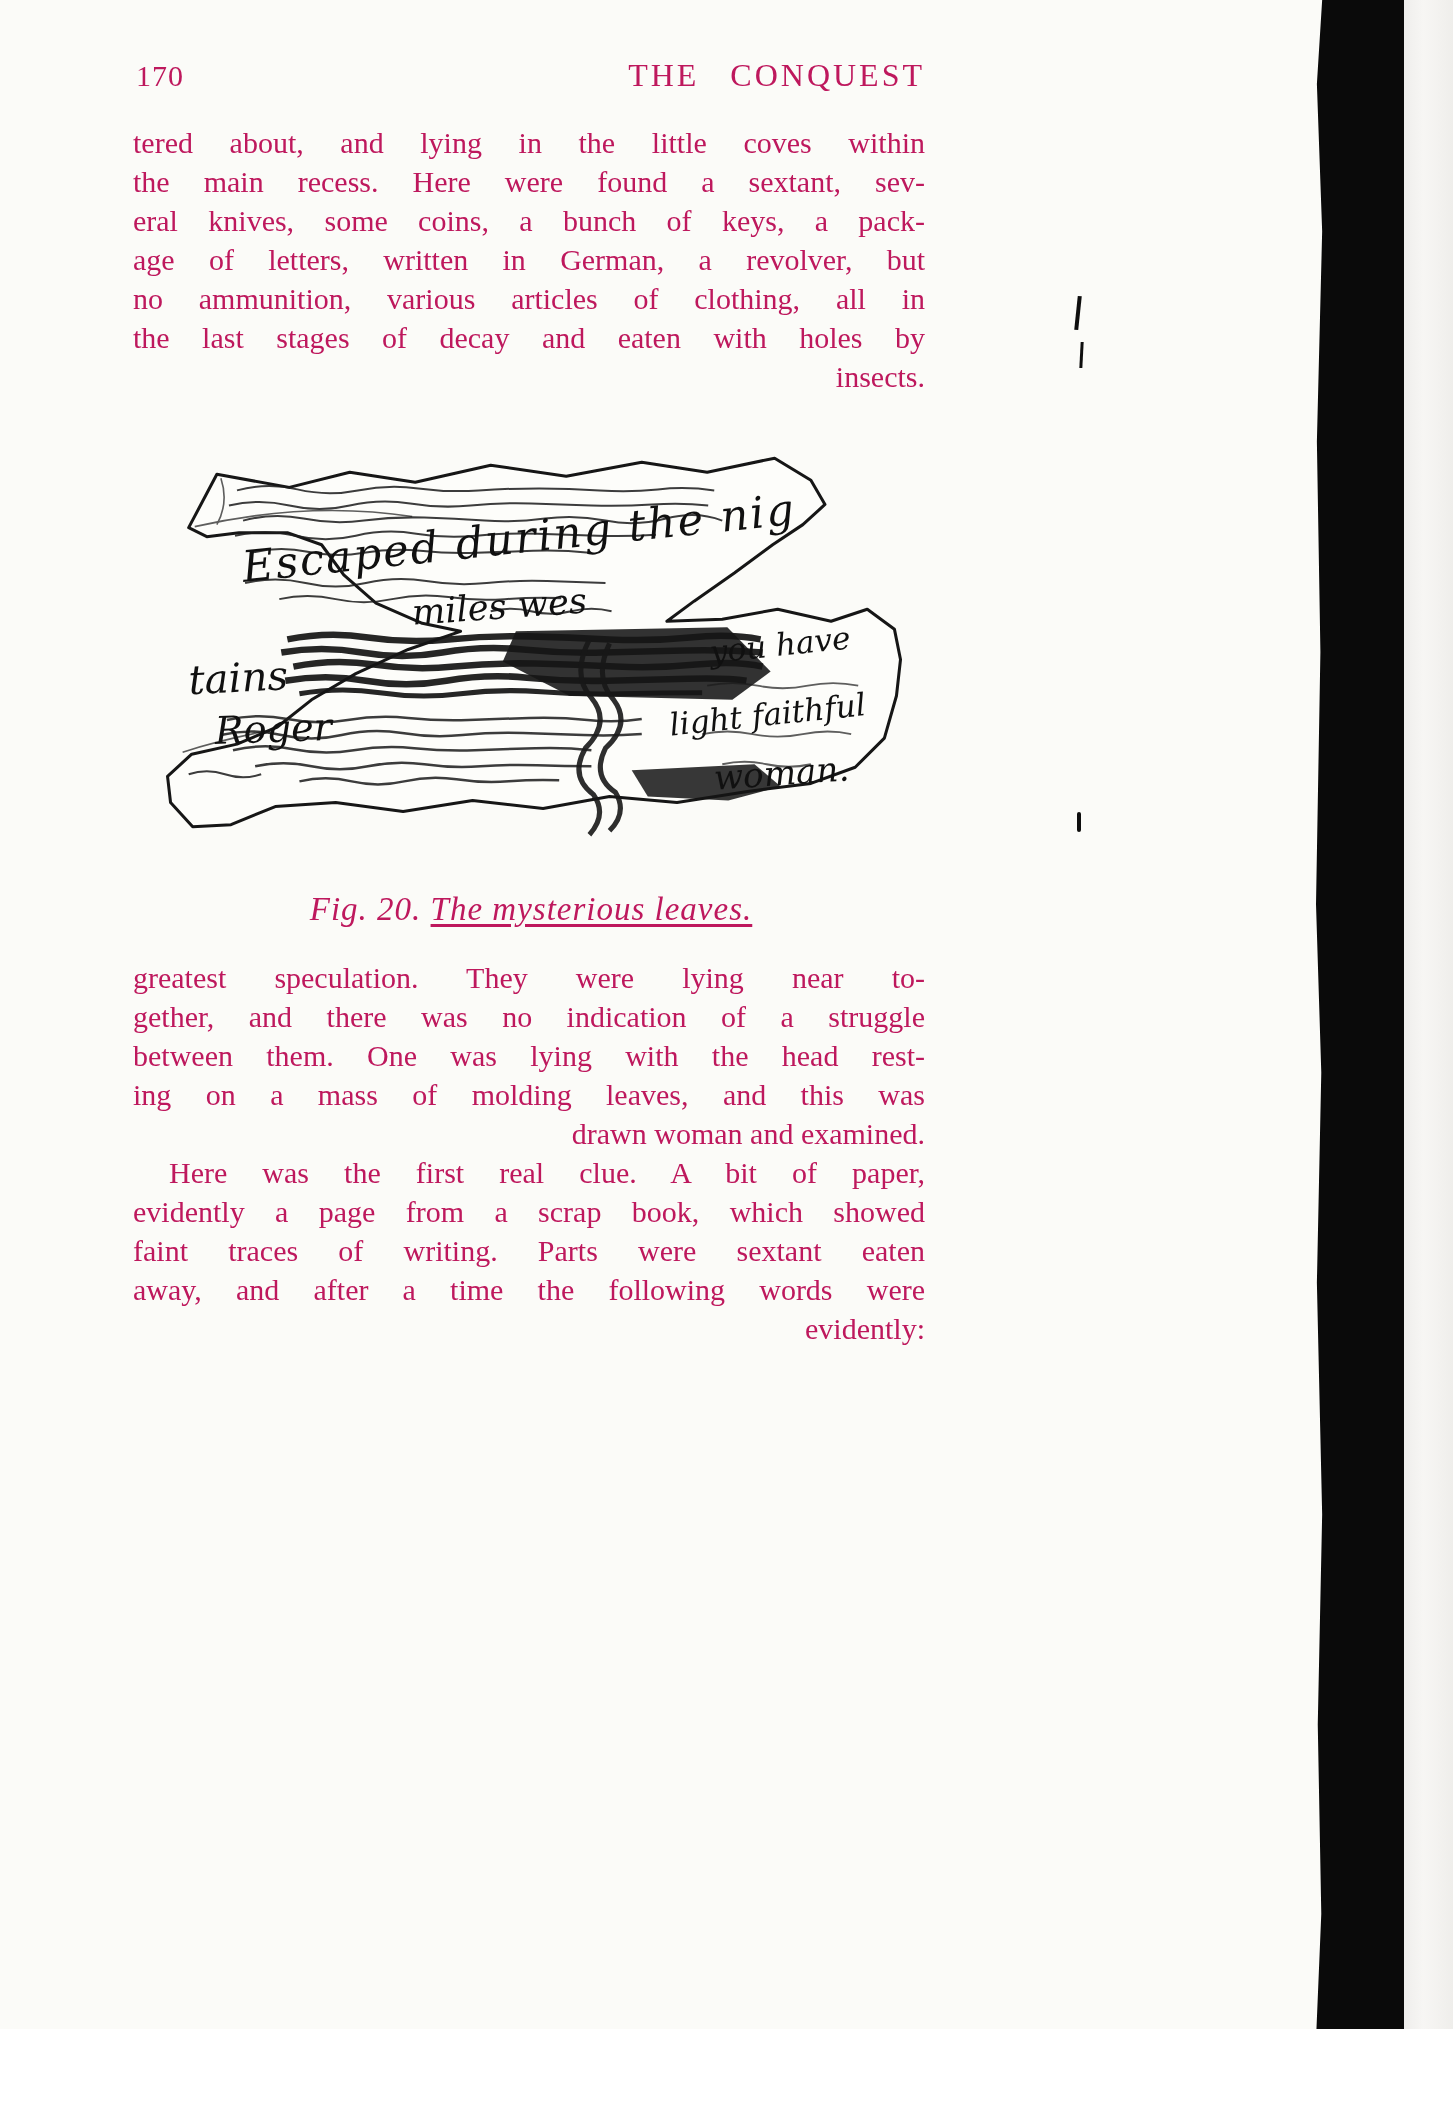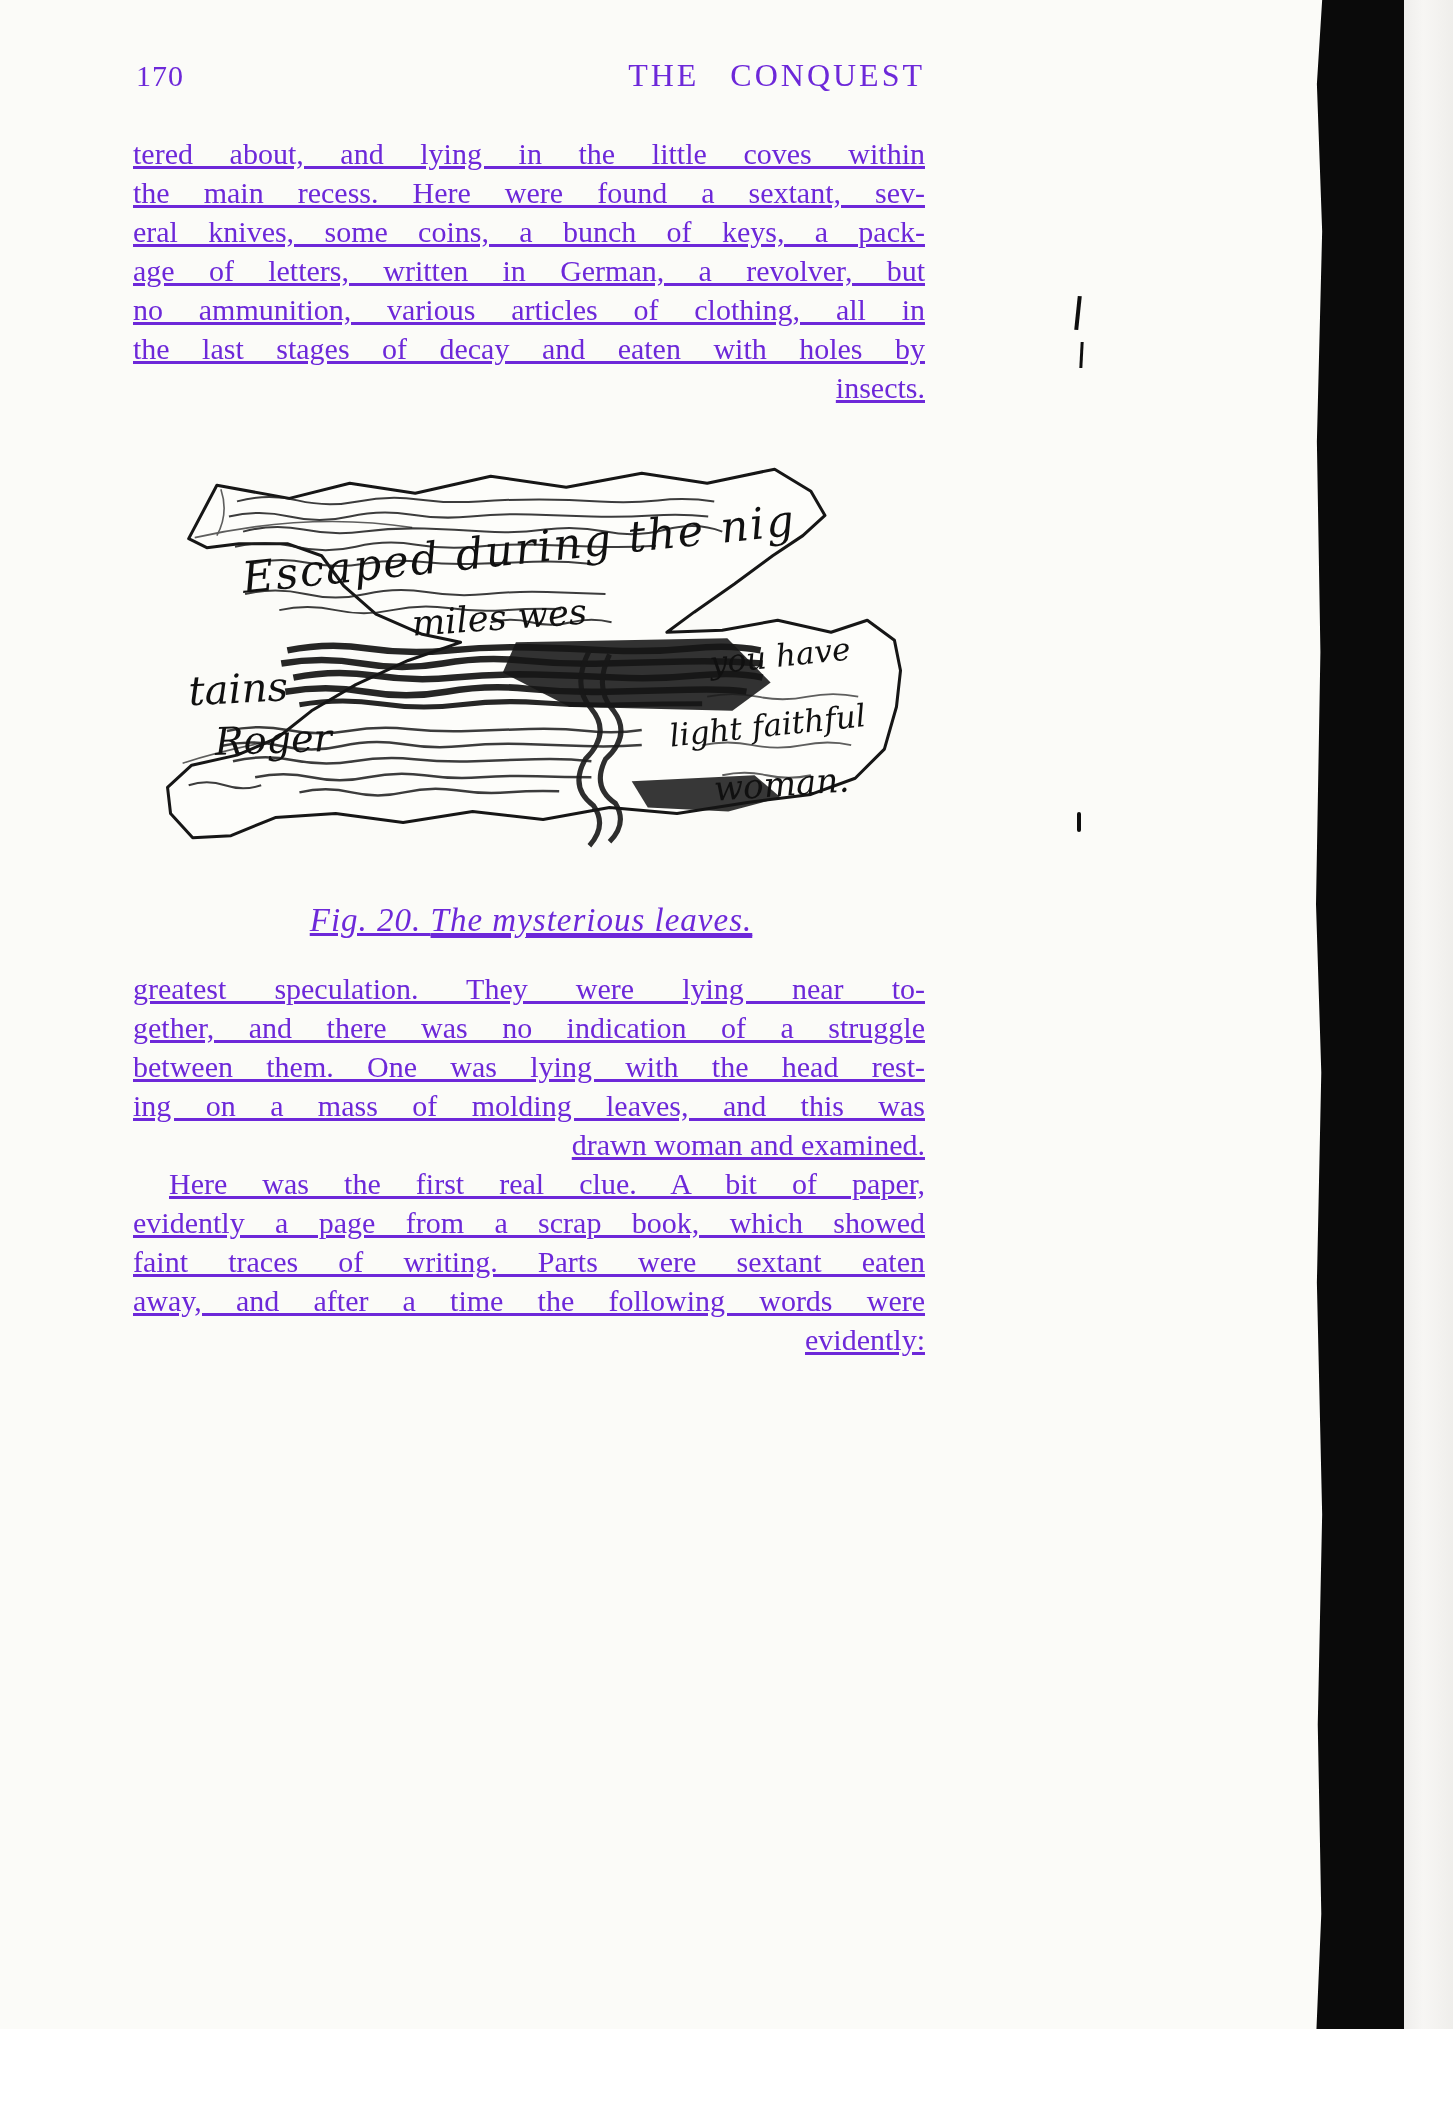--- a/index.html
+++ b/index.html
@@ -2,35 +2,35 @@
 <html><head>
 <meta charset="utf-8">
 <style>
   html,body { margin:0; padding:0; background:#ffffff; }
   .page {
     position:relative;
     width:1453px; height:2029px;
     background:#fbfbf8;
     overflow:hidden;
     font-family:"Liberation Serif", serif;
-    color:#6d28d9;
+    color:#be185d;
   }
   .content {
     position:absolute; left:133px; top:0; width:792px;
   }
   .header { position:relative; margin-top:57px; height:44px; }
   .page-num {
     position:absolute; left:3px; top:2px;
     font-size:30px; letter-spacing:1px;
   }
   .running-title {
     display:block; text-align:right;
     font-size:32px; letter-spacing:3px; word-spacing:20px;
   }
-  .body-text { margin-top:33px;text-decoration:underline; }
+  .body-text { margin-top:22px; }
   .para { font-size:30px; line-height:39px; }
   .plines {
     white-space:pre-line;
     text-align:justify;
     text-align-last:justify;
   }
   .plast { text-align:right; }
   .indent .plines { text-indent:36px; }
 
   figure.fig {

